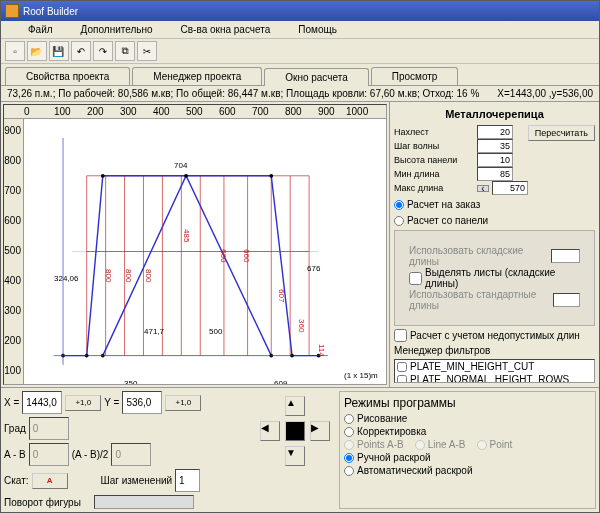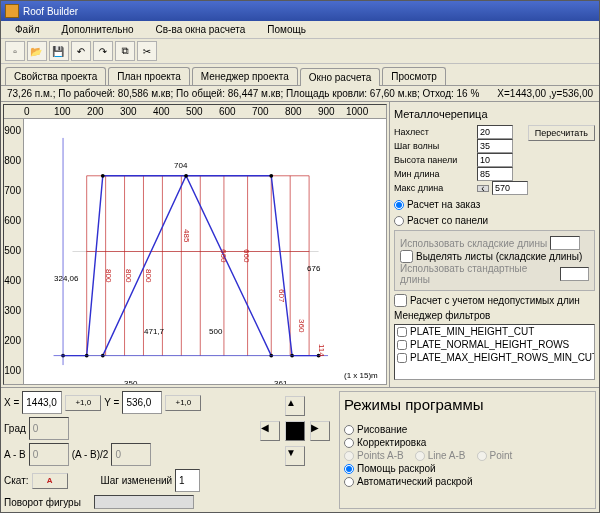--- a/index.html
+++ b/index.html
@@ -1,63 +1,63 @@
 <!DOCTYPE html>
 <html><head>
 <meta charset="utf-8">
 <style>
 *{box-sizing:border-box;margin:0;padding:0;font-family:Tahoma,Arial,sans-serif;font-size:10px}
 html,body{width:600px;height:513px;overflow:hidden;background:#ece9d8}
 .window{display:flex;flex-direction:column;height:100%;border:1px solid #5a5a5a}
 .titlebar{background:linear-gradient(#4a6ccc,#2e4da6);color:#fff;height:20px;display:flex;align-items:center;padding:0 4px;font-size:11px;gap:4px}
 .titlebar .icon{width:14px;height:14px;background:#e8a030;border:1px solid #8a6010}
-.menubar{background:#ece9d8;display:flex;gap:10px;padding:2px 8px;border-bottom:1px solid #c0c0c0}
+.menubar{background:#ece9d8;display:flex;gap:16px;padding:2px 21px;border-bottom:1px solid #c0c0c0}
 .menubar span{padding:1px 6px;cursor:default}
 .toolbar{background:#ece9d8;display:flex;gap:2px;padding:2px 4px;border-bottom:1px solid #c0c0c0}
 .tb-btn{width:20px;height:20px;border:1px solid #b0b0b0;background:#f4f2e8;display:flex;align-items:center;justify-content:center}
 .tabs{display:flex;background:#ece9d8;padding:3px 4px 0;border-bottom:1px solid #999}
-.tab{padding:3px 8px;border:1px solid #999;border-bottom:none;background:#ece9d8;margin-right:2px;font-size:10px;border-radius:3px 3px 0 0}
+.tab{padding:3px 20px;border:1px solid #999;border-bottom:none;background:#ece9d8;margin-right:2px;font-size:10px;border-radius:3px 3px 0 0}
 .tab.active{background:#ece9d8;position:relative;top:1px}
 .statusline{display:flex;justify-content:space-between;padding:2px 6px;background:#ece9d8;border-bottom:1px solid #999;font-size:9px}
 .main{display:flex;flex:1;overflow:hidden}
 .canvas-area{flex:1;display:flex;flex-direction:column;overflow:hidden;background:#fff;border:1px inset #999;margin:2px}
 .ruler-h{height:14px;background:#ece9d8;border-bottom:1px solid #999;font-size:8px;position:relative;padding-left:20px}
 .ruler-h span{position:absolute;top:1px}
 .ruler-body{flex:1;display:flex;overflow:hidden}
 .ruler-v{width:20px;background:#ece9d8;border-right:1px solid #999;position:relative;font-size:8px}
 .ruler-v span{position:absolute;right:2px}
 .drawing{flex:1;position:relative;background:#fff}
 svg.plot{position:absolute;inset:0;width:100%;height:100%}
 .side{width:210px;background:#ece9d8;padding:4px;border-left:1px solid #999;display:flex;flex-direction:column;gap:3px;overflow:hidden}
-.side-title{text-align:left;font-weight:normal;font-size:11px;padding:2px 0}
+.side-title{text-align:center;font-weight:bold;font-size:11px;padding:2px 0}
 .param-row{display:flex;align-items:center;gap:3px}
 .param-row label{width:80px;font-size:9px}
-.param-row .val{width:36px;background:#fff;border:1px inset #999;padding:1px 2px;font-size:9px;text-align:left}
+.param-row .val{width:36px;background:#fff;border:1px inset #999;padding:1px 2px;font-size:9px;text-align:right}
 .param-row .spin{width:12px;font-size:8px;display:flex;flex-direction:column}
 .param-row .spin div{height:7px;border:1px solid #888;background:#ddd;line-height:5px;text-align:center}
 .btn{border:1px outset #ccc;background:#ece9d8;padding:2px 6px;font-size:9px}
 .radio-row{display:flex;align-items:center;gap:3px;font-size:9px;padding:1px 0}
 .radio-row input{width:10px;height:10px}
-.group{border:1px solid #b0b0b0;padding:5px;background:#e4e1d4}
+.group{border:1px solid #b0b0b0;padding:14px;background:#e4e1d4}
 .group .greyed{color:#888}
 .select{border:1px inset #999;background:#fff;width:30px;height:14px}
 .chk-row{display:flex;align-items:center;gap:3px;font-size:9px}
 .filter-list{background:#fff;border:1px inset #999;height:56px;overflow:auto}
 .filter-list .item{display:flex;align-items:center;gap:3px;padding:1px 2px;font-size:9px}
 .filter-list input{width:10px;height:10px}
 .bottom{display:flex;background:#ece9d8;border-top:1px solid #999;padding:3px;gap:4px}
 .coords{flex:1;display:flex;flex-direction:column;gap:3px;font-size:9px}
 .coord-line{display:flex;align-items:center;gap:3px}
 .fld{background:#fff;border:1px inset #999;padding:5px 3px;width:40px;font-size:10px}
 .fld.grey{background:#ece9d8;color:#888}
 .small-btn{border:1px outset #ccc;background:#ece9d8;width:36px;height:16px;font-size:8px;display:flex;align-items:center;justify-content:center}
 .nav-pad{width:70px;height:70px;position:relative;margin:5px}
 .nav-pad div{position:absolute;border:1px outset #ccc;background:#ece9d8}
 .modes{flex:1;border:1px solid #b0b0b0;padding:4px;font-size:9px}
-.modes .title{font-size:15px;margin-bottom:10px}
+.modes .title{font-size:12px;margin-bottom:2px}
 .slider{width:100px;height:14px;background:#ddd;border:1px inset #999;margin-left:10px}
 .annot{position:absolute;font-size:8px;color:#c02020}
 .annot.black{color:#000}
 </style>
 </head>
 <body>
 
 <div class="window">
   <div class="titlebar">
     <div class="icon"></div>
@@ -73,21 +73,20 @@
     <div class="tb-btn">▫</div>
     <div class="tb-btn">📂</div>
     <div class="tb-btn">💾</div>
     <div class="tb-btn">↶</div>
     <div class="tb-btn">↷</div>
     <div class="tb-btn">⧉</div>
     <div class="tb-btn">✂</div>
   </div>
   <div class="tabs">
     <div class="tab">Свойства проекта</div>
-    <div class="tab">План проекта</div>
     <div class="tab">Менеджер проекта</div>
     <div class="tab active">Окно расчета</div>
     <div class="tab">Просмотр</div>
   </div>
   <div class="statusline">
     <span>73,26 п.м.; По рабочей: 80,586 м.кв; По общей: 86,447 м.кв; Площадь кровли: 67,60 м.кв; Отход: 16 %</span>
     <span>X=1443,00 ,y=536,00</span>
   </div>
 
   <div class="main">
@@ -155,21 +154,21 @@
             <g stroke="#3030d0" stroke-width="0.7">
                 <line x1="30" y1="20" x2="30" y2="260"></line>
                 <line x1="20" y1="250" x2="310" y2="250"></line>
               </g>
           </svg>
           <div class="annot black" style="left:150px;top:42px">704</div>
           <div class="annot black" style="left:30px;top:155px">324,06</div>
           <div class="annot black" style="left:120px;top:208px">471,7</div>
           <div class="annot black" style="left:185px;top:208px">500</div>
           <div class="annot black" style="left:100px;top:260px">350</div>
-          <div class="annot black" style="left:250px;top:260px">361</div>
+          <div class="annot black" style="left:250px;top:260px">609</div>
           <div class="annot black" style="left:283px;top:145px">676</div>
           <div class="annot black" style="left:320px;top:252px">(1 x 15)m</div>
           <div class="annot" style="left:80px;top:150px;writing-mode:vertical-rl">800</div>
           <div class="annot" style="left:100px;top:150px;writing-mode:vertical-rl">800</div>
           <div class="annot" style="left:120px;top:150px;writing-mode:vertical-rl">800</div>
           <div class="annot" style="left:158px;top:110px;writing-mode:vertical-rl">485</div>
           <div class="annot" style="left:195px;top:130px;writing-mode:vertical-rl">660</div>
           <div class="annot" style="left:218px;top:130px;writing-mode:vertical-rl">660</div>
           <div class="annot" style="left:253px;top:170px;writing-mode:vertical-rl">607</div>
           <div class="annot" style="left:273px;top:200px;writing-mode:vertical-rl">360</div>
@@ -301,21 +300,21 @@
       <div class="radio-row" style="color:#888">
         <input type="radio" disabled="" style="">
           <span>Points A-B</span>
         <input type="radio" disabled="" style="margin-left: 8px;">
           <span>Line A-B</span>
         <input type="radio" disabled="" style="margin-left: 8px;">
           <span>Point</span>
       </div>
       <div class="radio-row">
           <input type="radio" checked="" style="">
-          <span>Помощь раскрой</span>
+          <span>Ручной раскрой</span>
         </div>
       <div class="radio-row">
           <input type="radio" style="">
           <span>Автоматический раскрой</span>
         </div>
     </div>
   </div>
 </div>
 
 </body></html>

